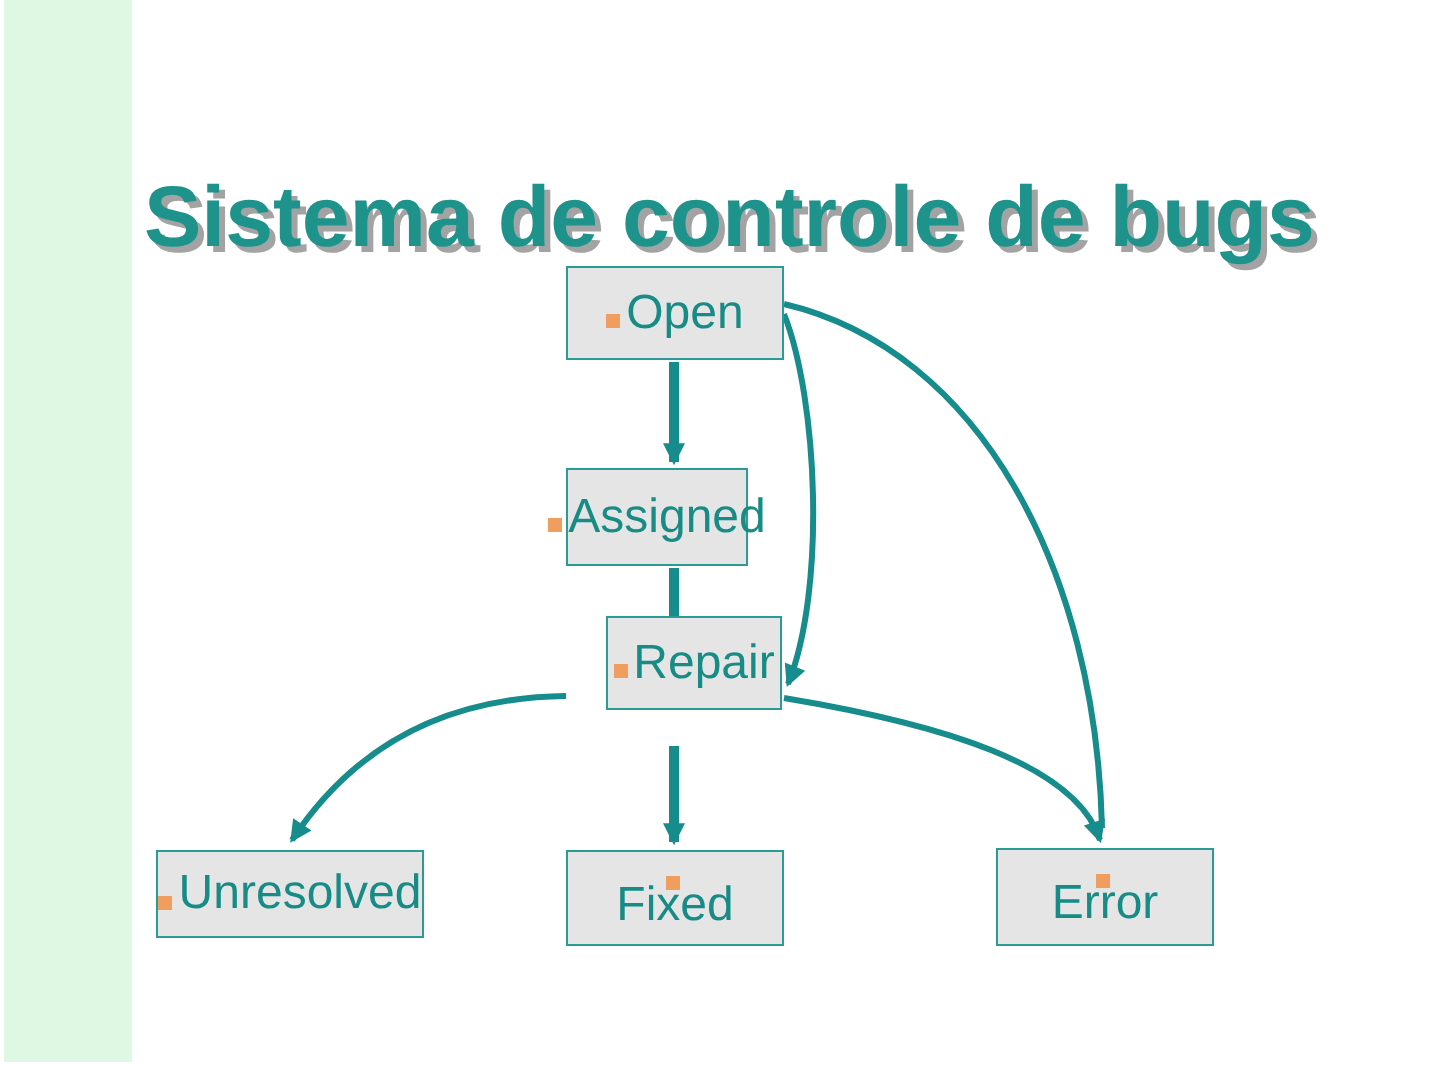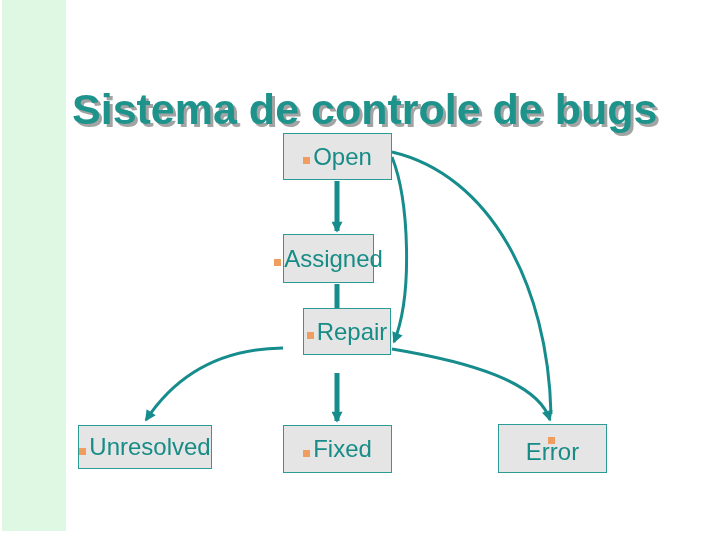--- a/index.html
+++ b/index.html
@@ -59,21 +59,21 @@
     height: 7px;
     background: #ef9e60;
     margin-right: 3px;
     transform: translateY(4px);
     flex: 0 0 auto;
   }
   .node-open       { left: 283px; top: 133px; width: 109px; height: 47px; }
   .node-assigned   { left: 283px; top: 234px; width: 91px; height: 49px; }
   .node-repair     { left: 283px; top: 308px; width: 88px; height: 47px; margin-left: 20px; }
   .node-unresolved { left: 78px;  top: 425px; width: 134px; height: 44px; }
-  .node-fixed      { left: 283px; top: 425px; width: 109px; height: 48px; }
+  .node-fixed      { left: 283px; top: 425px; width: 109px; height: 48px; flex-direction: column; }
   .node-error      { left: 498px; top: 424px; width: 109px; height: 49px; flex-direction: column; }
   .edge {
     stroke: #178c8c;
     fill: none;
   }
   .edge-thick { stroke-width: 5; }
   .edge-thin  { stroke-width: 3; }
 </style>
 </head>
 <body>

